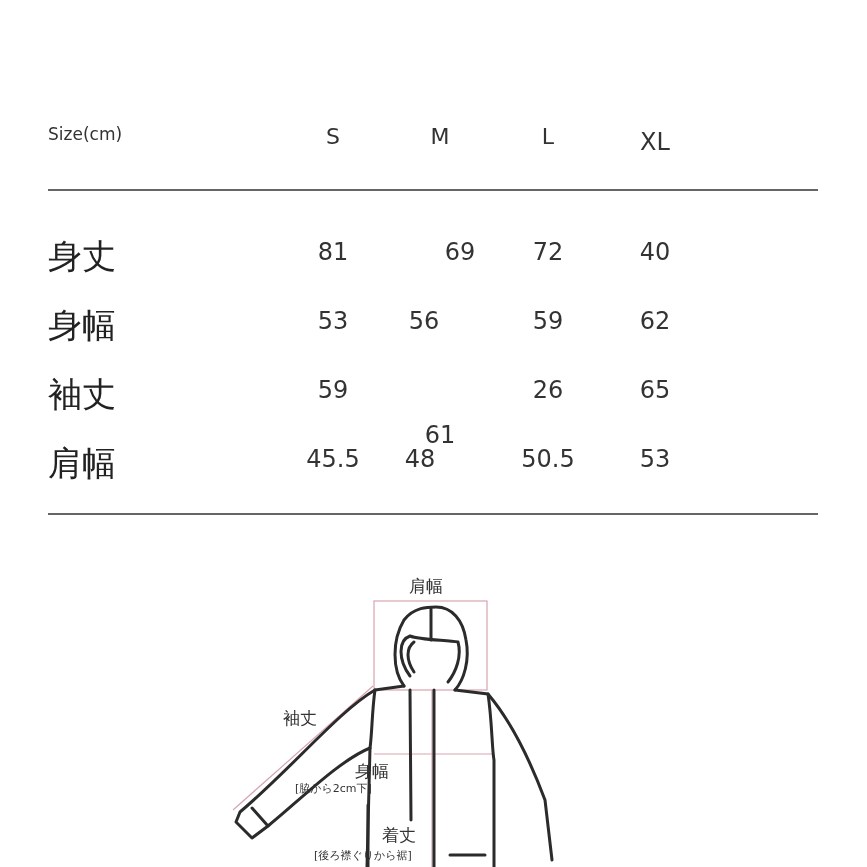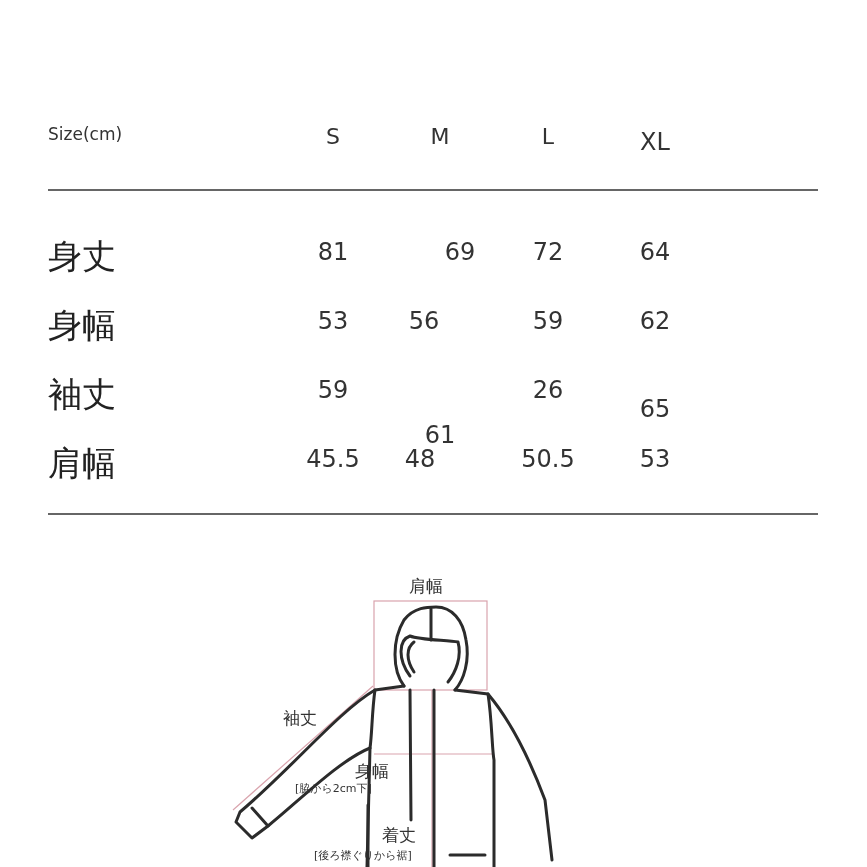--- a/index.html
+++ b/index.html
@@ -21,33 +21,33 @@
   <div class="cell" style="left:440px; top:124px; font-size:22px;">M</div>
   <div class="cell" style="left:548px; top:124px; font-size:22px;">L</div>
   <div class="cell" style="left:655px; top:128px; font-size:24px;">XL</div>
 
   <div class="rule" style="top:189px;"></div>
 
   <div class="rowlabel" style="top:234px;">身丈</div>
   <div class="cell" style="left:333px; top:238px;">81</div>
   <div class="cell" style="left:440px; top:238px;margin-left:20px;">69</div>
   <div class="cell" style="left:548px; top:238px;">72</div>
-  <div class="cell" style="left:655px; top:238px;">64</div>
+  <div class="cell" style="left:655px; top:238px;">40</div>
 
   <div class="rowlabel" style="top:303px;">身幅</div>
   <div class="cell" style="left:333px; top:307px;">53</div>
   <div class="cell" style="left:424px; top:307px;">56</div>
   <div class="cell" style="left:548px; top:307px;">59</div>
   <div class="cell" style="left:655px; top:307px;">62</div>
 
   <div class="rowlabel" style="top:372px;">袖丈</div>
   <div class="cell" style="left:333px; top:376px;">59</div>
   <div class="cell" style="left:440px; top:376px;margin-top:45px;">61</div>
   <div class="cell" style="left:548px; top:376px;">26</div>
-  <div class="cell" style="left:655px; top:395px;">65</div>
+  <div class="cell" style="left:655px; top:376px;">65</div>
 
   <div class="rowlabel" style="top:441px;">肩幅</div>
   <div class="cell" style="left:333px; top:445px;">45.5</div>
   <div class="cell" style="left:420px; top:445px;">48</div>
   <div class="cell" style="left:548px; top:445px;">50.5</div>
   <div class="cell" style="left:655px; top:445px;">53</div>
 
   <div class="rule" style="top:513px;"></div>
 </div>
 

